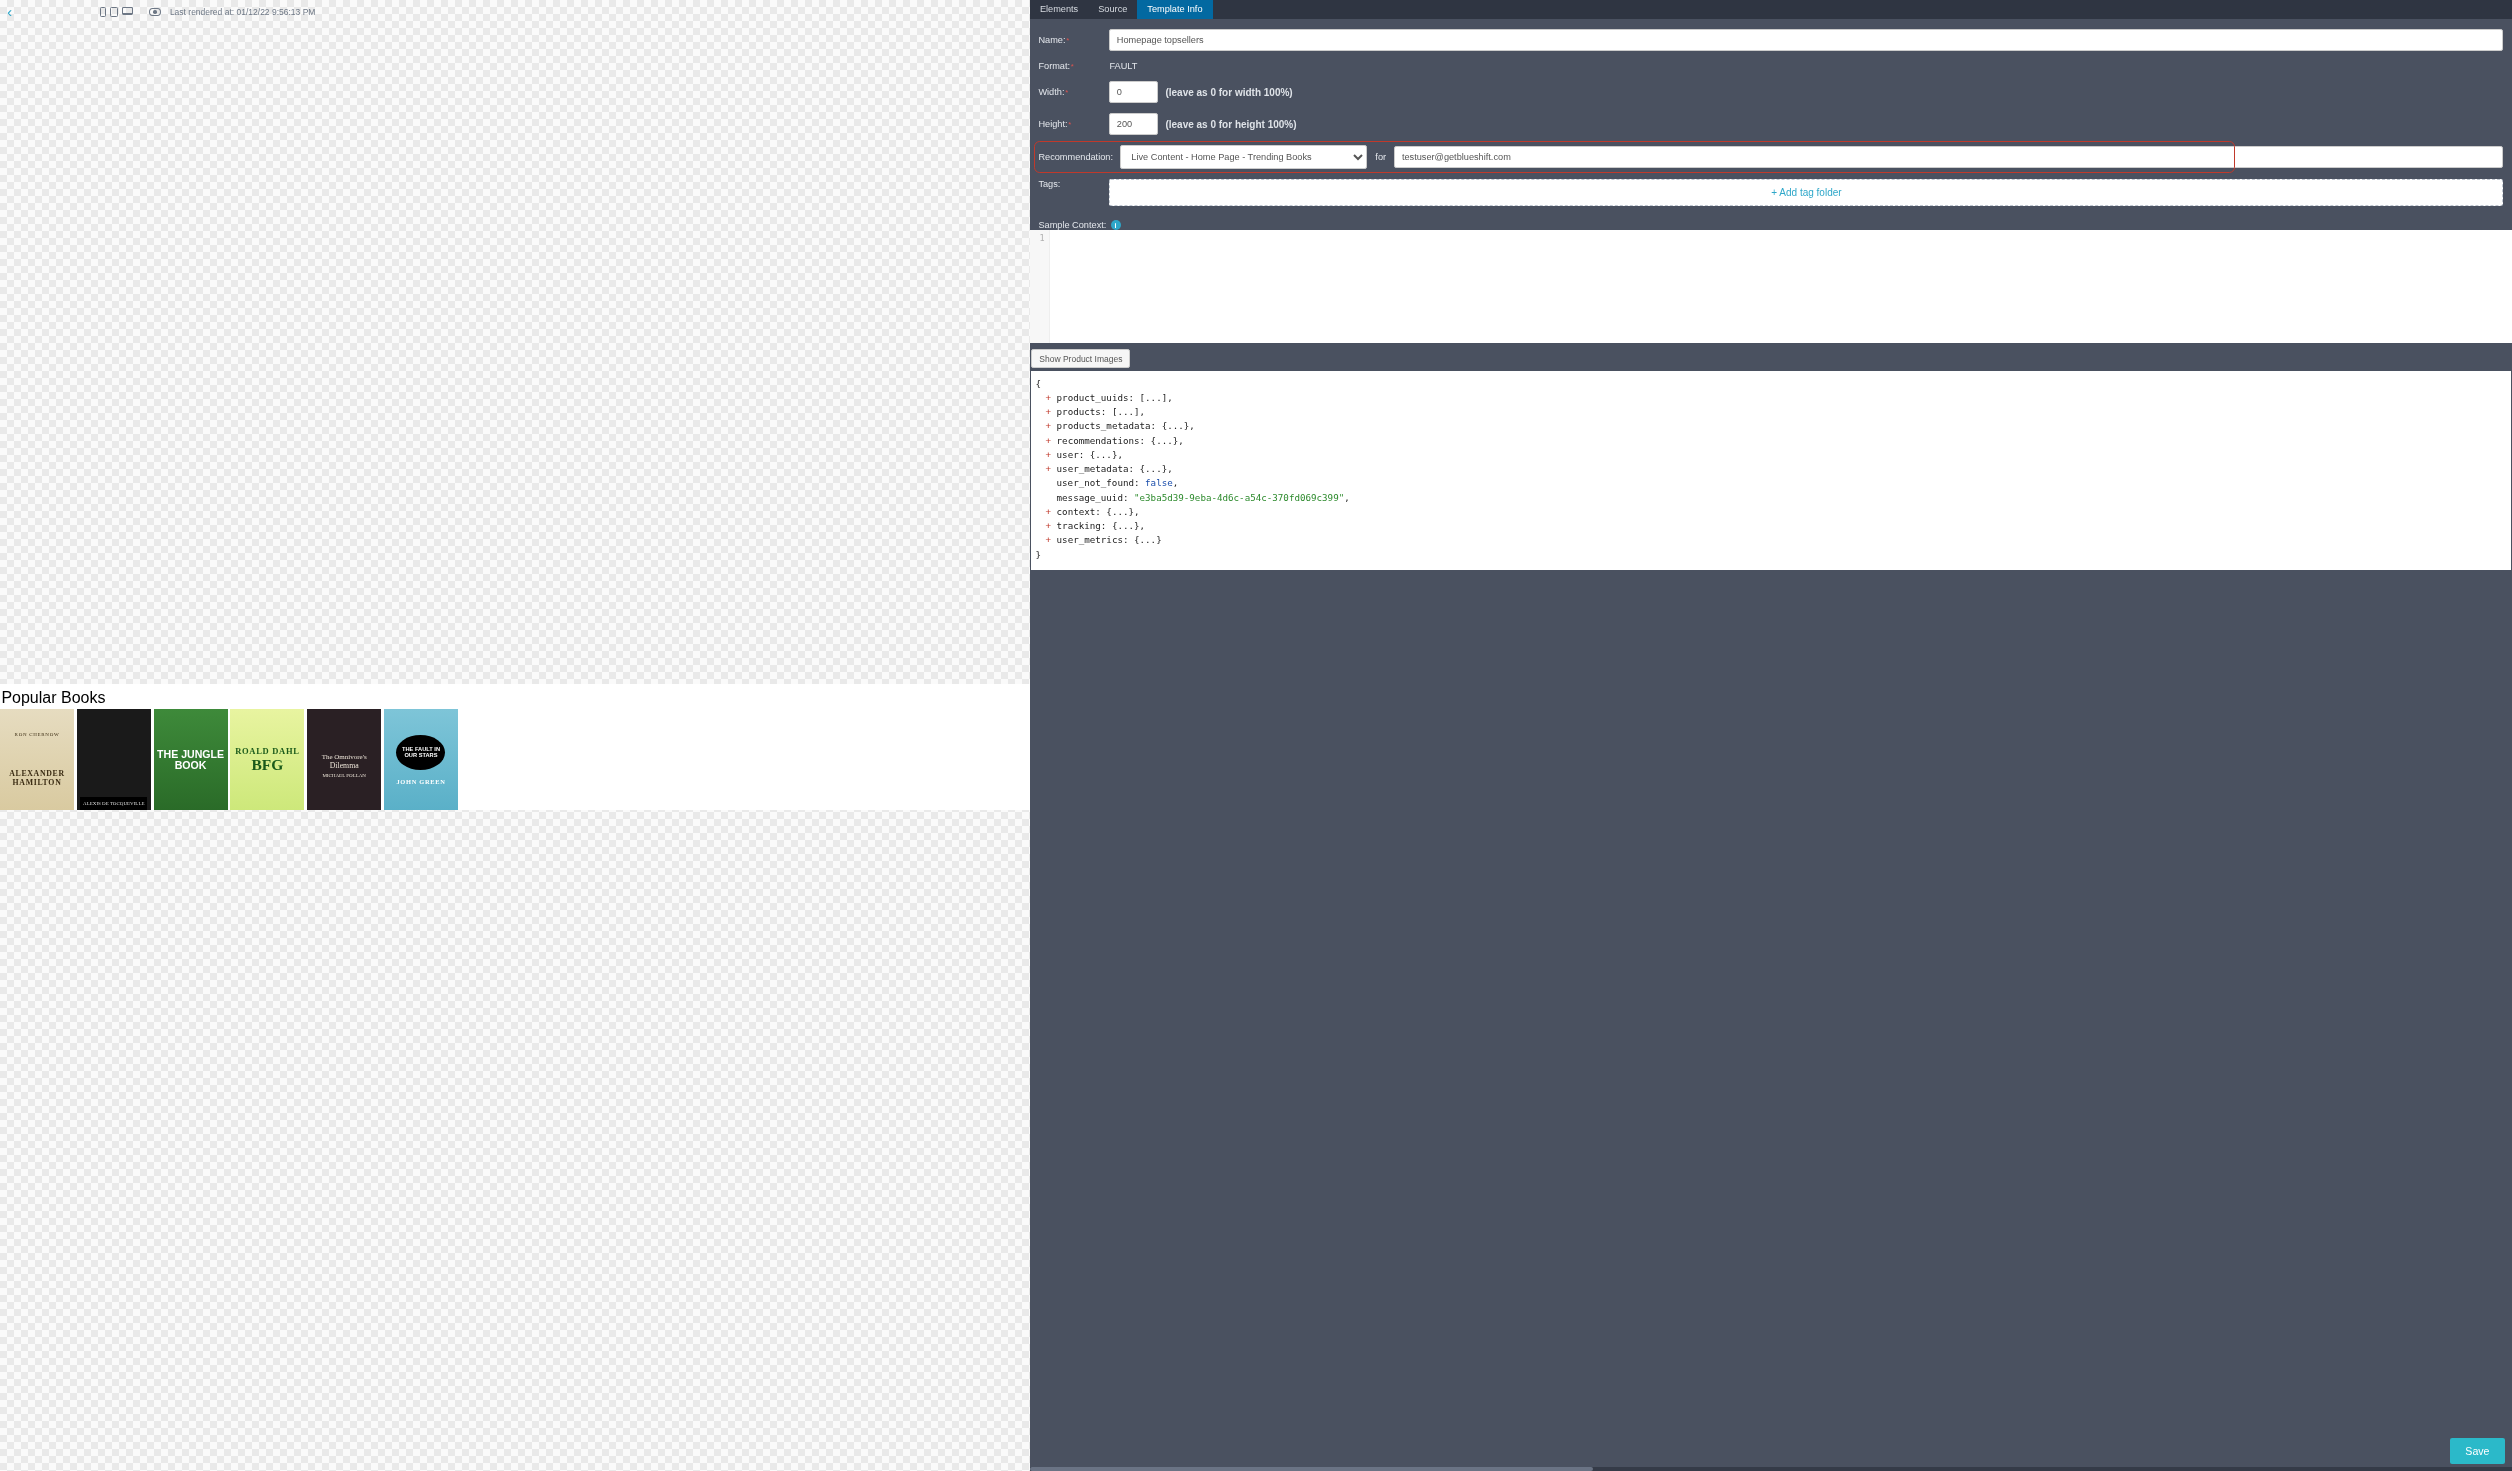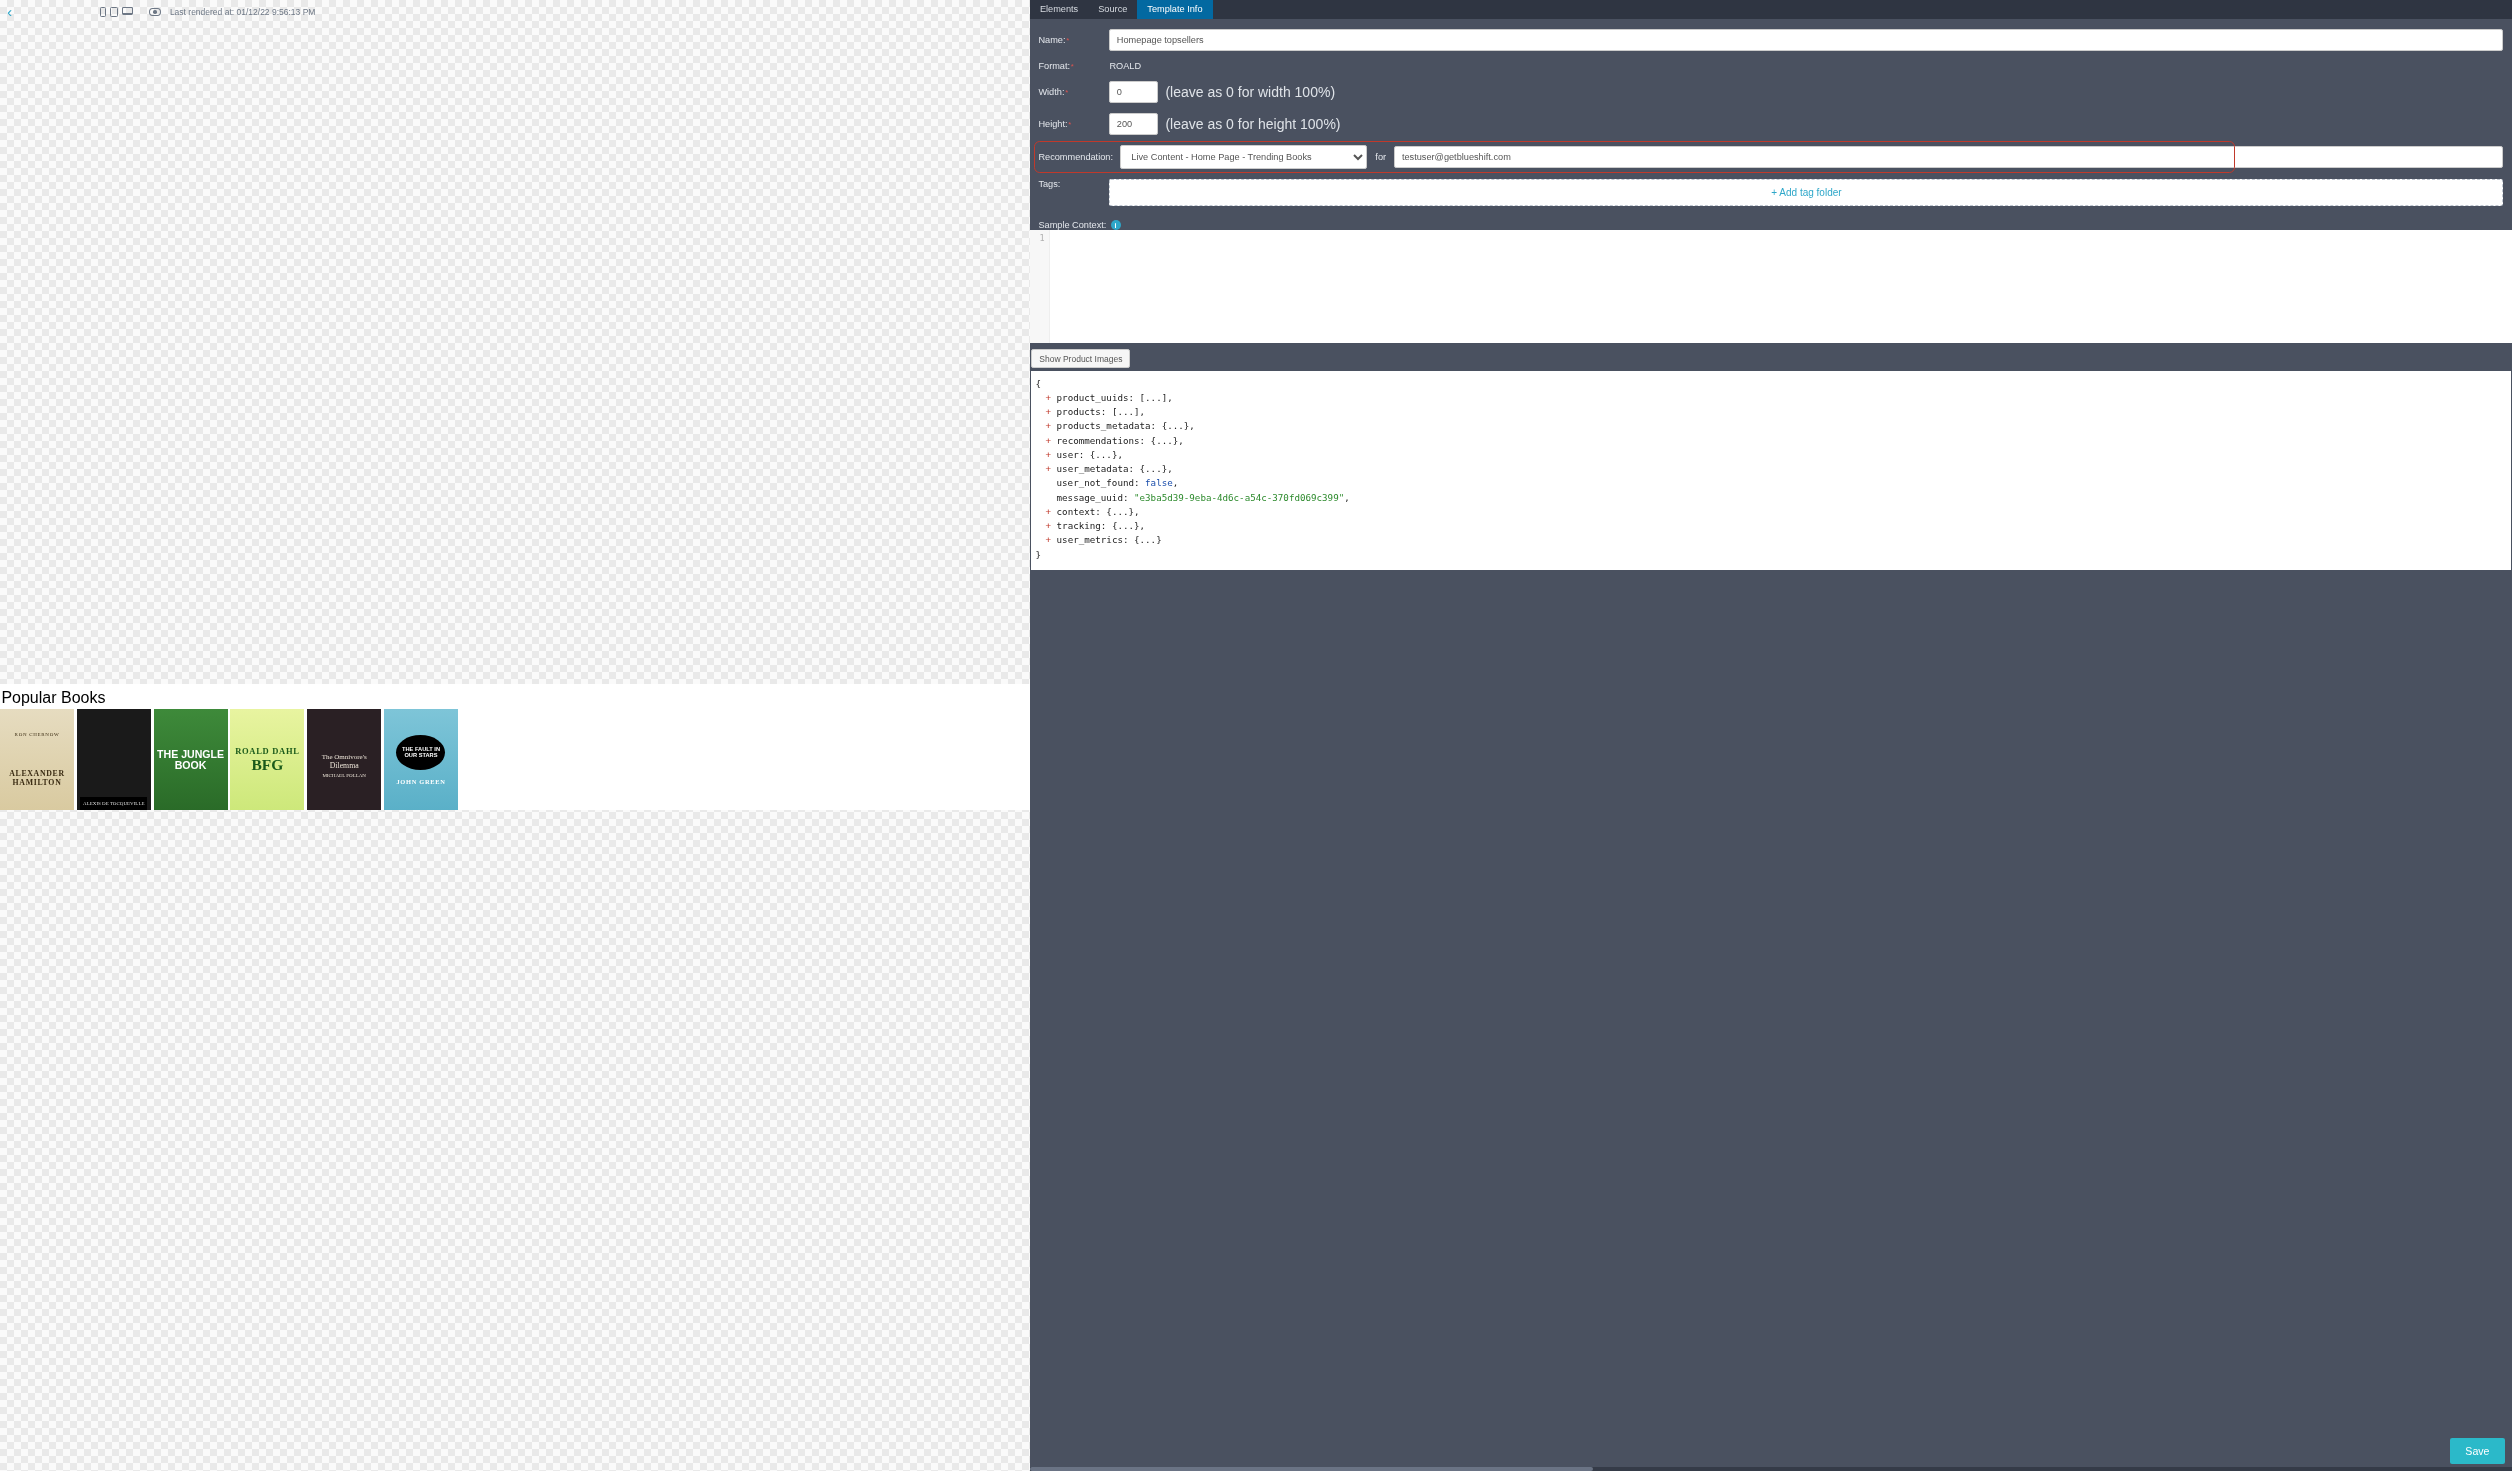--- a/index.html
+++ b/index.html
@@ -126,21 +126,21 @@
 }
 .form-row { display:flex; align-items:center; gap:7px; }
 .form-label { min-width: 64px; text-align:left; font-size:9.2px; color:#e4e7ec; }
 .form-label.req::after { content:"*"; color:#d9534f; margin-left:0.7px; font-size:7.8px; }
 input[type=text].fld, select.fld {
   background:#fff; border:0.7px solid #ccc; border-radius:2.1px;
   padding:5px 6.4px; font-size:9.2px; color:#555;
 }
 .fld.name { flex:1; }
 .fld.small { width:49px; }
-.hint { color:#dfe3e8; font-size:14px; }
+.hint { color:#dfe3e8; font-size:10px;font-weight:bold; }
 .static-val { color:#e4e7ec; }
 
 .rec-row { position:relative; }
 .rec-highlight {
   position:absolute; left:-4.2px; right:268px; top:-4.2px; bottom:-4.2px;
   border:1.4px solid #c0392b; border-radius:5.7px; pointer-events:none;
 }
 select.rec { flex:0 0 247px; width:247px; }
 .for-label { color:#e4e7ec; padding:0 1.4px; }
 .fld.user { flex:1; }
@@ -262,21 +262,21 @@
 
     <div class="form-area">
 
       <div class="form-row">
         <span class="form-label req">Name:</span>
         <input type="text" class="fld name" value="Homepage topsellers" style="">
       </div>
 
       <div class="form-row">
         <span class="form-label req">Format:</span>
-        <span class="static-val">ROALD</span>
+        <span class="static-val">FAULT</span>
       </div>
 
       <div class="form-row">
         <span class="form-label req">Width:</span>
         <input type="text" class="fld small" value="0" style="">
         <span class="hint">(leave as 0 for width 100%)</span>
       </div>
 
       <div class="form-row">
         <span class="form-label req">Height:</span>

